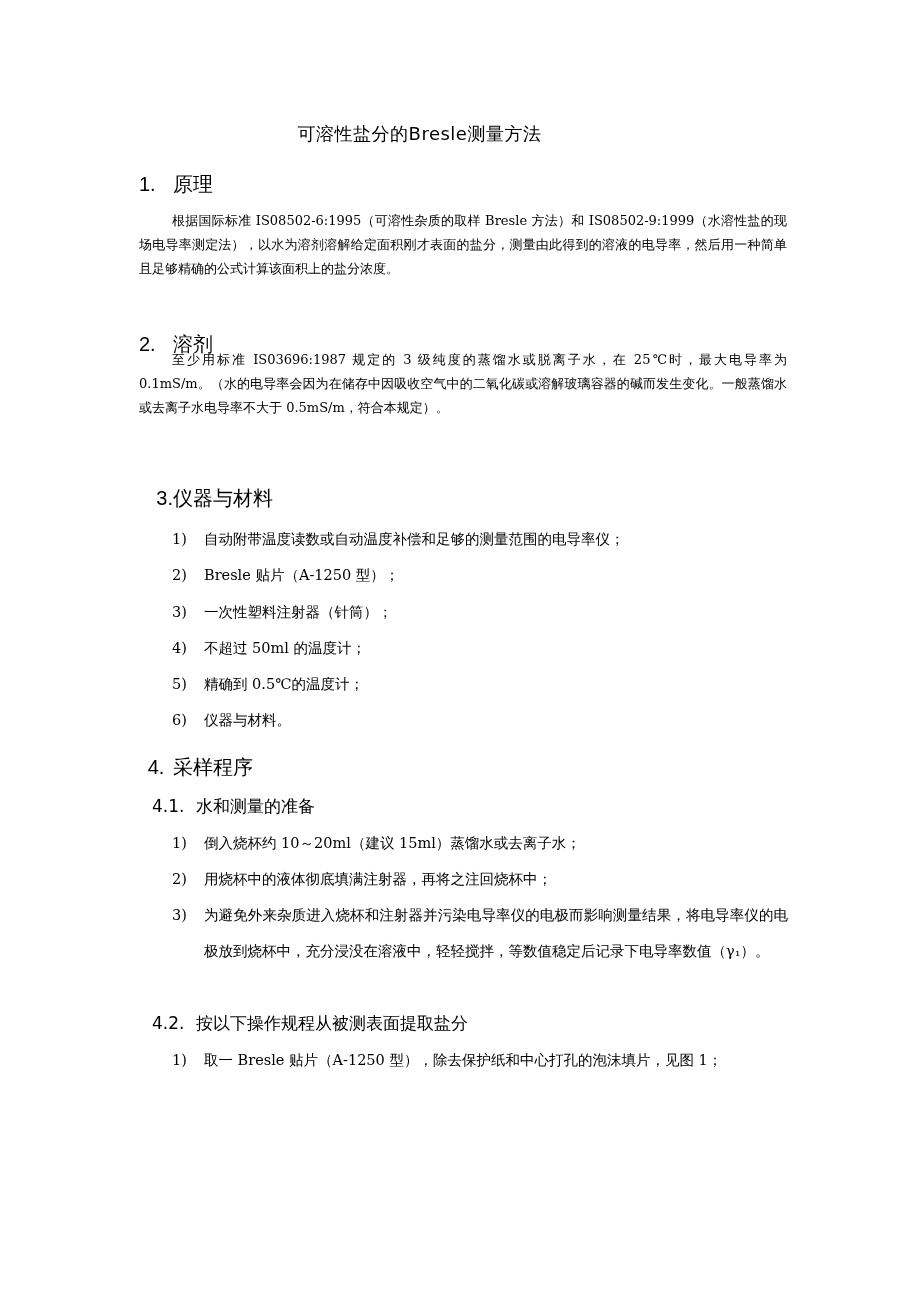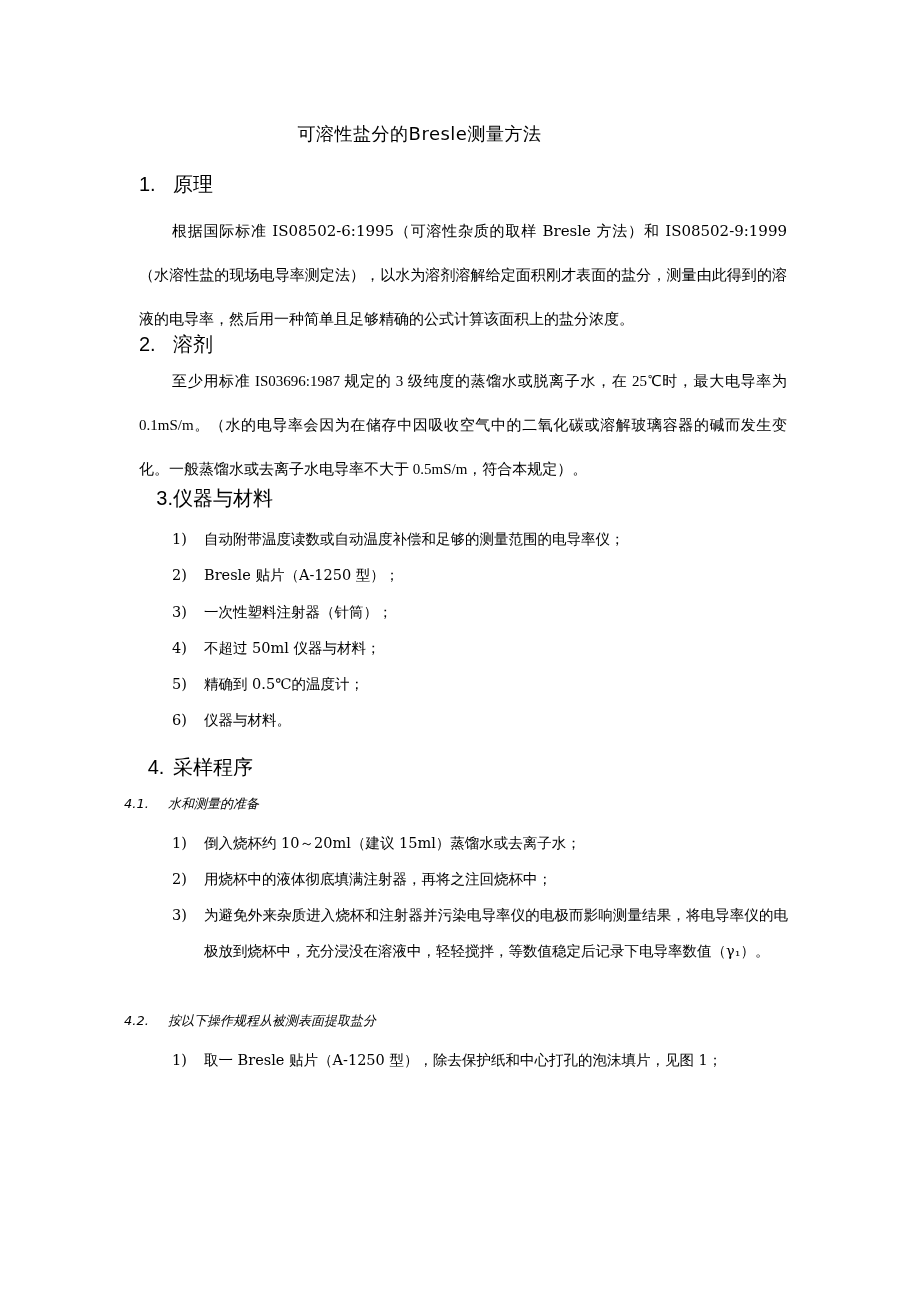--- a/index.html
+++ b/index.html
@@ -1,61 +1,61 @@
 <!DOCTYPE html>
 <html><head>
 <meta charset="utf-8">
 <style>
   html, body { margin:0; padding:0; background:#ffffff; }
   body { width:920px; height:1302px; position:relative; overflow:hidden; color:#000; font-family:"DejaVu Serif", "Liberation Serif", serif; }
   .title { position:absolute; top:122px; left:0; width:751px; text-align:center; font-family:"DejaVu Sans", "Liberation Sans", sans-serif; font-size:18px; letter-spacing:0.5px;margin-left:44px; }
   .h1 { position:absolute; left:139px; font-family:Liberation Sans, sans-serif; font-size:20px; }
   .h1 .num { display:inline-block; width:34px; }
-  .h2 { position:absolute; left:124px; font-family:"DejaVu Sans", "Liberation Sans", sans-serif; font-size:13px;font-style:italic; }
+  .h2 { position:absolute; left:152px; font-family:"DejaVu Sans", "Liberation Sans", sans-serif; font-size:17px; }
   .h2 .num { display:inline-block; width:44px; }
-  .para { position:absolute; left:139px; width:648px; font-size:15px; line-height:44px; text-indent:33px; text-align:justify; }
+  .para { position:absolute; left:139px; width:648px; font-size:13px; line-height:24px; text-indent:33px; text-align:justify; }
   .item { position:absolute; left:172px; width:616px; font-size:14.5px; line-height:36px; }
   .item .num { position:absolute; left:0; top:0; }
   .item .txt { display:block; margin-left:32px; text-align:justify; }
 </style>
 </head>
 <body>
 
 <div>
 
   <div class="title">可溶性盐分的Bresle测量方法</div>
 
   <div class="h1" style="top:171px;">
     <span class="num">1.</span><span>原理</span>
   </div>
   <div class="para" style="top:209px;">根据国际标准 IS08502-6:1995（可溶性杂质的取样 Bresle 方法）和 IS08502-9:1999（水溶性盐的现场电导率测定法），以水为溶剂溶解给定面积刚才表面的盐分，测量由此得到的溶液的电导率，然后用一种简单且足够精确的公式计算该面积上的盐分浓度。</div>
 
   <div class="h1" style="top:331px;">
     <span class="num">2.</span><span>溶剂</span>
   </div>
-  <div class="para" style="top:359px;font-family:Liberation Serif, serif;">至少用标准 IS03696:1987 规定的 3 级纯度的蒸馏水或脱离子水，在 25℃时，最大电导率为 0.1mS/m。（水的电导率会因为在储存中因吸收空气中的二氧化碳或溶解玻璃容器的碱而发生变化。一般蒸馏水或去离子水电导率不大于 0.5mS/m，符合本规定）。</div>
+  <div class="para" style="top:348px;">至少用标准 IS03696:1987 规定的 3 级纯度的蒸馏水或脱离子水，在 25℃时，最大电导率为 0.1mS/m。（水的电导率会因为在储存中因吸收空气中的二氧化碳或溶解玻璃容器的碱而发生变化。一般蒸馏水或去离子水电导率不大于 0.5mS/m，符合本规定）。</div>
 
   <div class="h1" style="top:485px;text-align:right;">
     <span class="num">3.</span><span>仪器与材料</span>
   </div>
   <div class="item" style="top:521px;">
     <span class="num">1)</span>
       <span class="txt">自动附带温度读数或自动温度补偿和足够的测量范围的电导率仪；</span>
   </div>
   <div class="item" style="top:557px;">
     <span class="num">2)</span>
       <span class="txt">Bresle 贴片（A-1250 型）；</span>
   </div>
   <div class="item" style="top:594px;">
     <span class="num">3)</span>
       <span class="txt">一次性塑料注射器（针筒）；</span>
   </div>
   <div class="item" style="top:630px;">
     <span class="num">4)</span>
-      <span class="txt">不超过 50ml 仪器与材料；</span>
+      <span class="txt">不超过 50ml 的温度计；</span>
   </div>
   <div class="item" style="top:666px;">
     <span class="num">5)</span>
       <span class="txt">精确到 0.5℃的温度计；</span>
   </div>
   <div class="item" style="top:702px;">
     <span class="num">6)</span>
       <span class="txt">仪器与材料。</span>
   </div>
 

